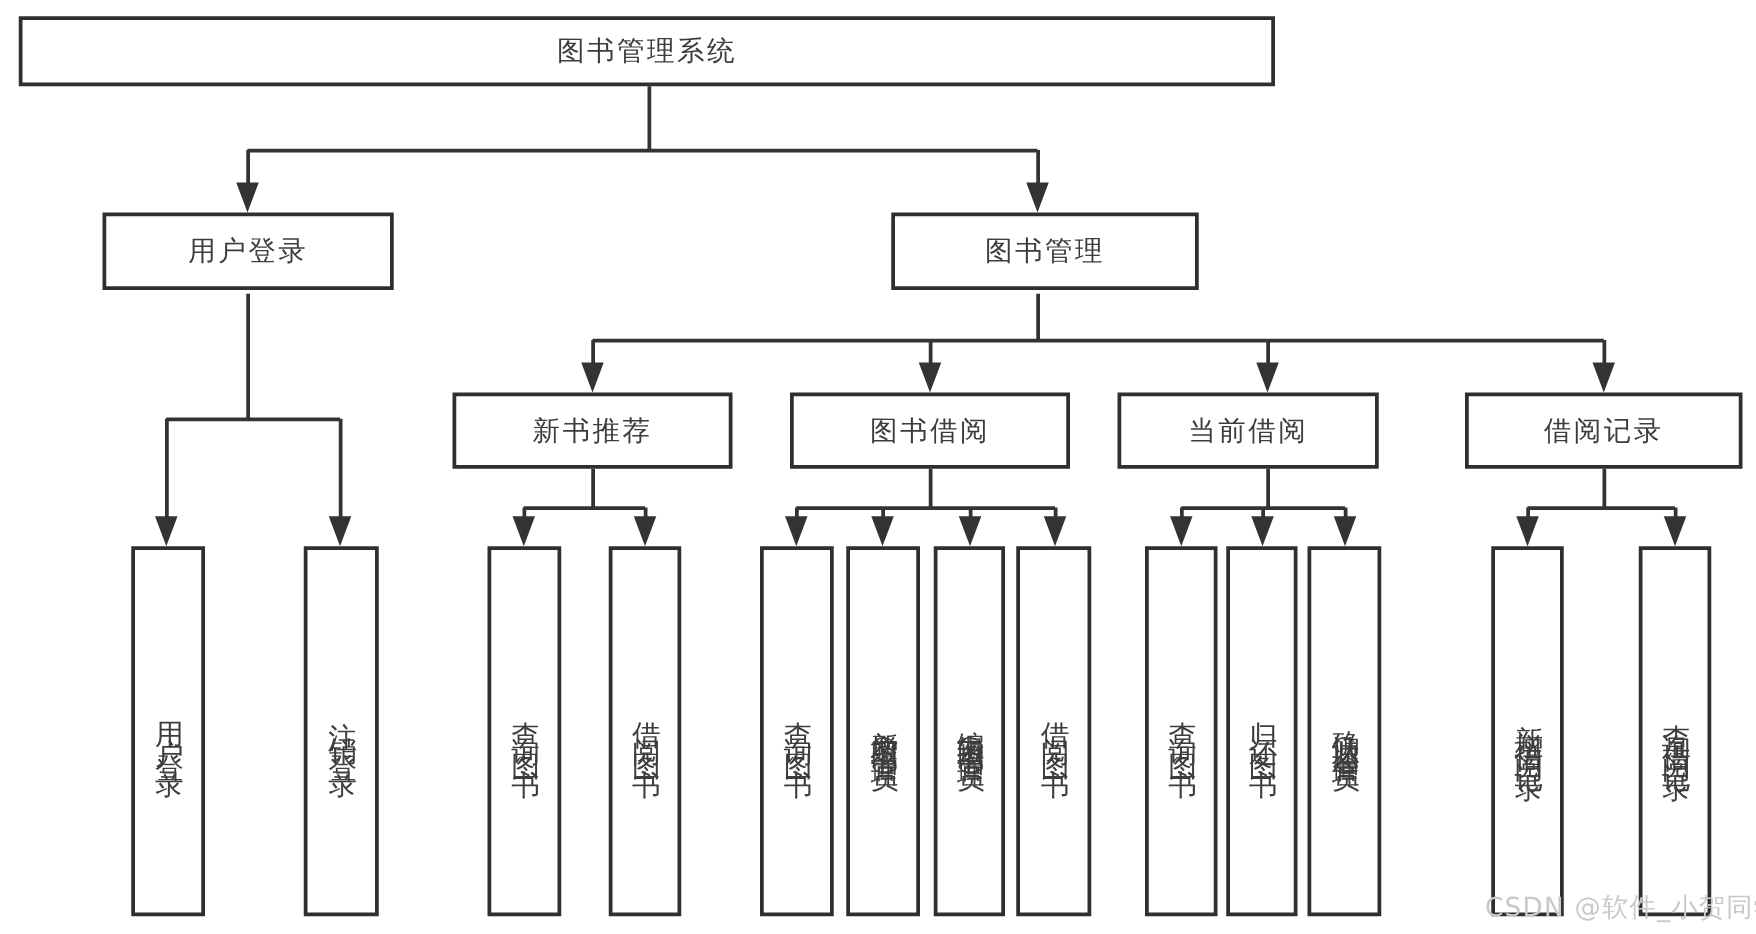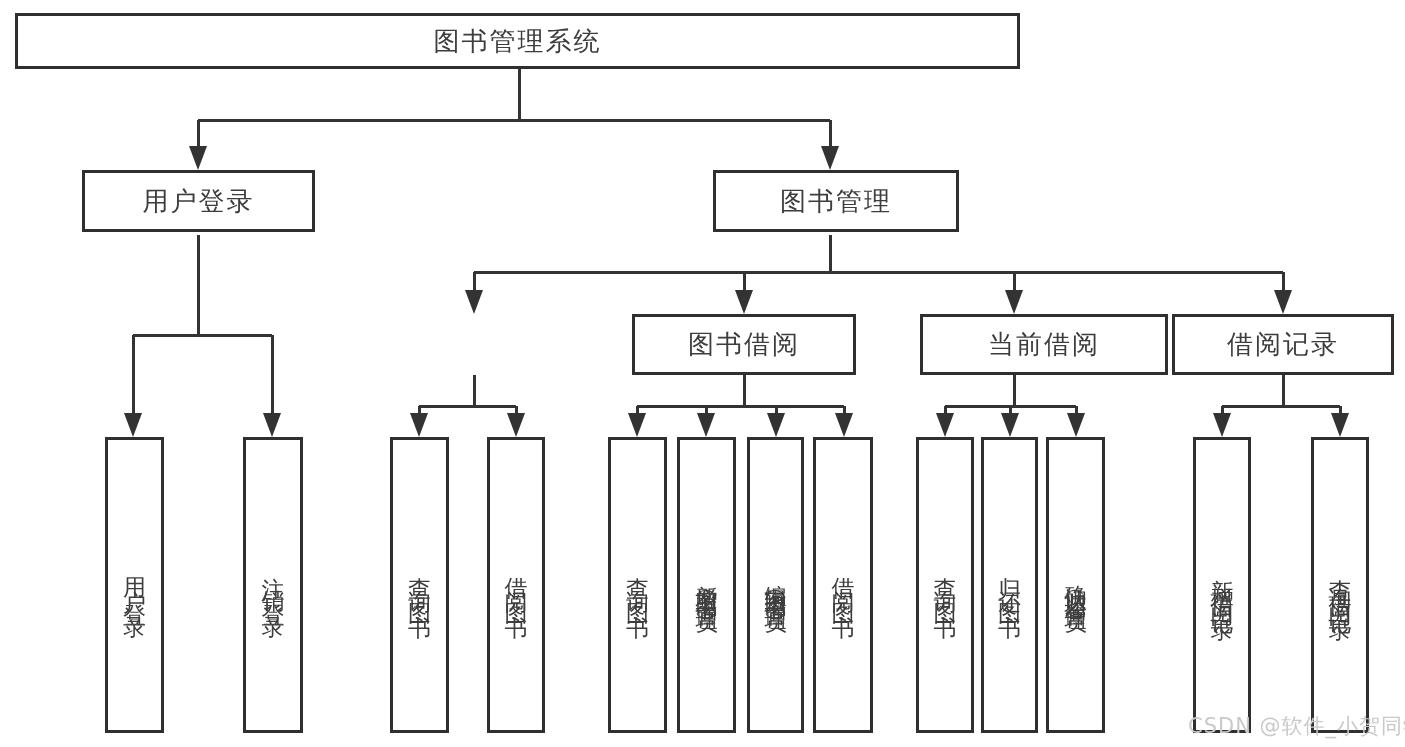--- a/index.html
+++ b/index.html
@@ -6,21 +6,21 @@
   .stage{
     position:relative;width:1405px;height:747px;background:var(--bg,#fff);
     font-family:"DejaVu Sans","Liberation Sans",sans-serif;overflow:hidden;
   }
   .box{
     position:absolute;box-sizing:border-box;background:#fff;
     border:3px solid var(--border,#2f2f2f);
     display:flex;align-items:center;justify-content:center;
     color:var(--text,#3d3d3d);
   }
-  .hbox{font-size:26px;letter-spacing:2px;white-space:nowrap;}
+  .hbox{font-size:22px;letter-spacing:2px;white-space:nowrap;}
   .vbox{
     writing-mode:vertical-rl;text-orientation:mixed;
     font-size:23px;letter-spacing:13px;line-height:1;
   }
   .vbox.tight{letter-spacing:4px;font-size:22px;}
   .vbox.medium{letter-spacing:8px;}
   .vline,.hline{position:absolute;background:var(--line,#333);}
   .vline{width:3px;}
   .hline{height:3px;}
   .arrowhead{
@@ -37,22 +37,23 @@
 </head>
 <body>
 
 <div class="stage" style="--line: #333333; --border: #2f2f2f; --text: #3d3d3d; --bg: #ffffff; --watermark: #c9c9c9;">
 
   <div class="box hbox" style="left:15px;top:13px;width:1005px;height:56px;">图书管理系统</div>
 
   <div class="box hbox" style="left:82px;top:170px;width:233px;height:62px;">用户登录</div>
   <div class="box hbox" style="left:713px;top:170px;width:246px;height:62px;">图书管理</div>
 
+  <div class="box hbox" style="left:362px;top:314px;width:224px;height:61px;">新书推荐</div>
   <div class="box hbox" style="left:632px;top:314px;width:224px;height:61px;">图书借阅</div>
-  <div class="box hbox" style="left:920px;top:314px;width:248px;height:61px;">当前借阅</div>
+  <div class="box hbox" style="left:894px;top:314px;width:209px;height:61px;">当前借阅</div>
   <div class="box hbox" style="left:1172px;top:314px;width:222px;height:61px;">借阅记录</div>
 
   <div class="box vbox" style="left:105px;top:437px;width:59px;height:296px;">用户登录</div>
   <div class="box vbox" style="left:243px;top:437px;width:60px;height:296px;">注销登录</div>
 
   <div class="box vbox" style="left:390px;top:437px;width:59px;height:296px;">查询图书</div>
   <div class="box vbox" style="left:487px;top:437px;width:58px;height:296px;">借阅图书</div>
 
   <div class="box vbox" style="left:608px;top:437px;width:59px;height:296px;">查询图书</div>
   <div class="box vbox tight" style="left:677px;top:437px;width:59px;height:296px;">新增图书（管理员）</div>

